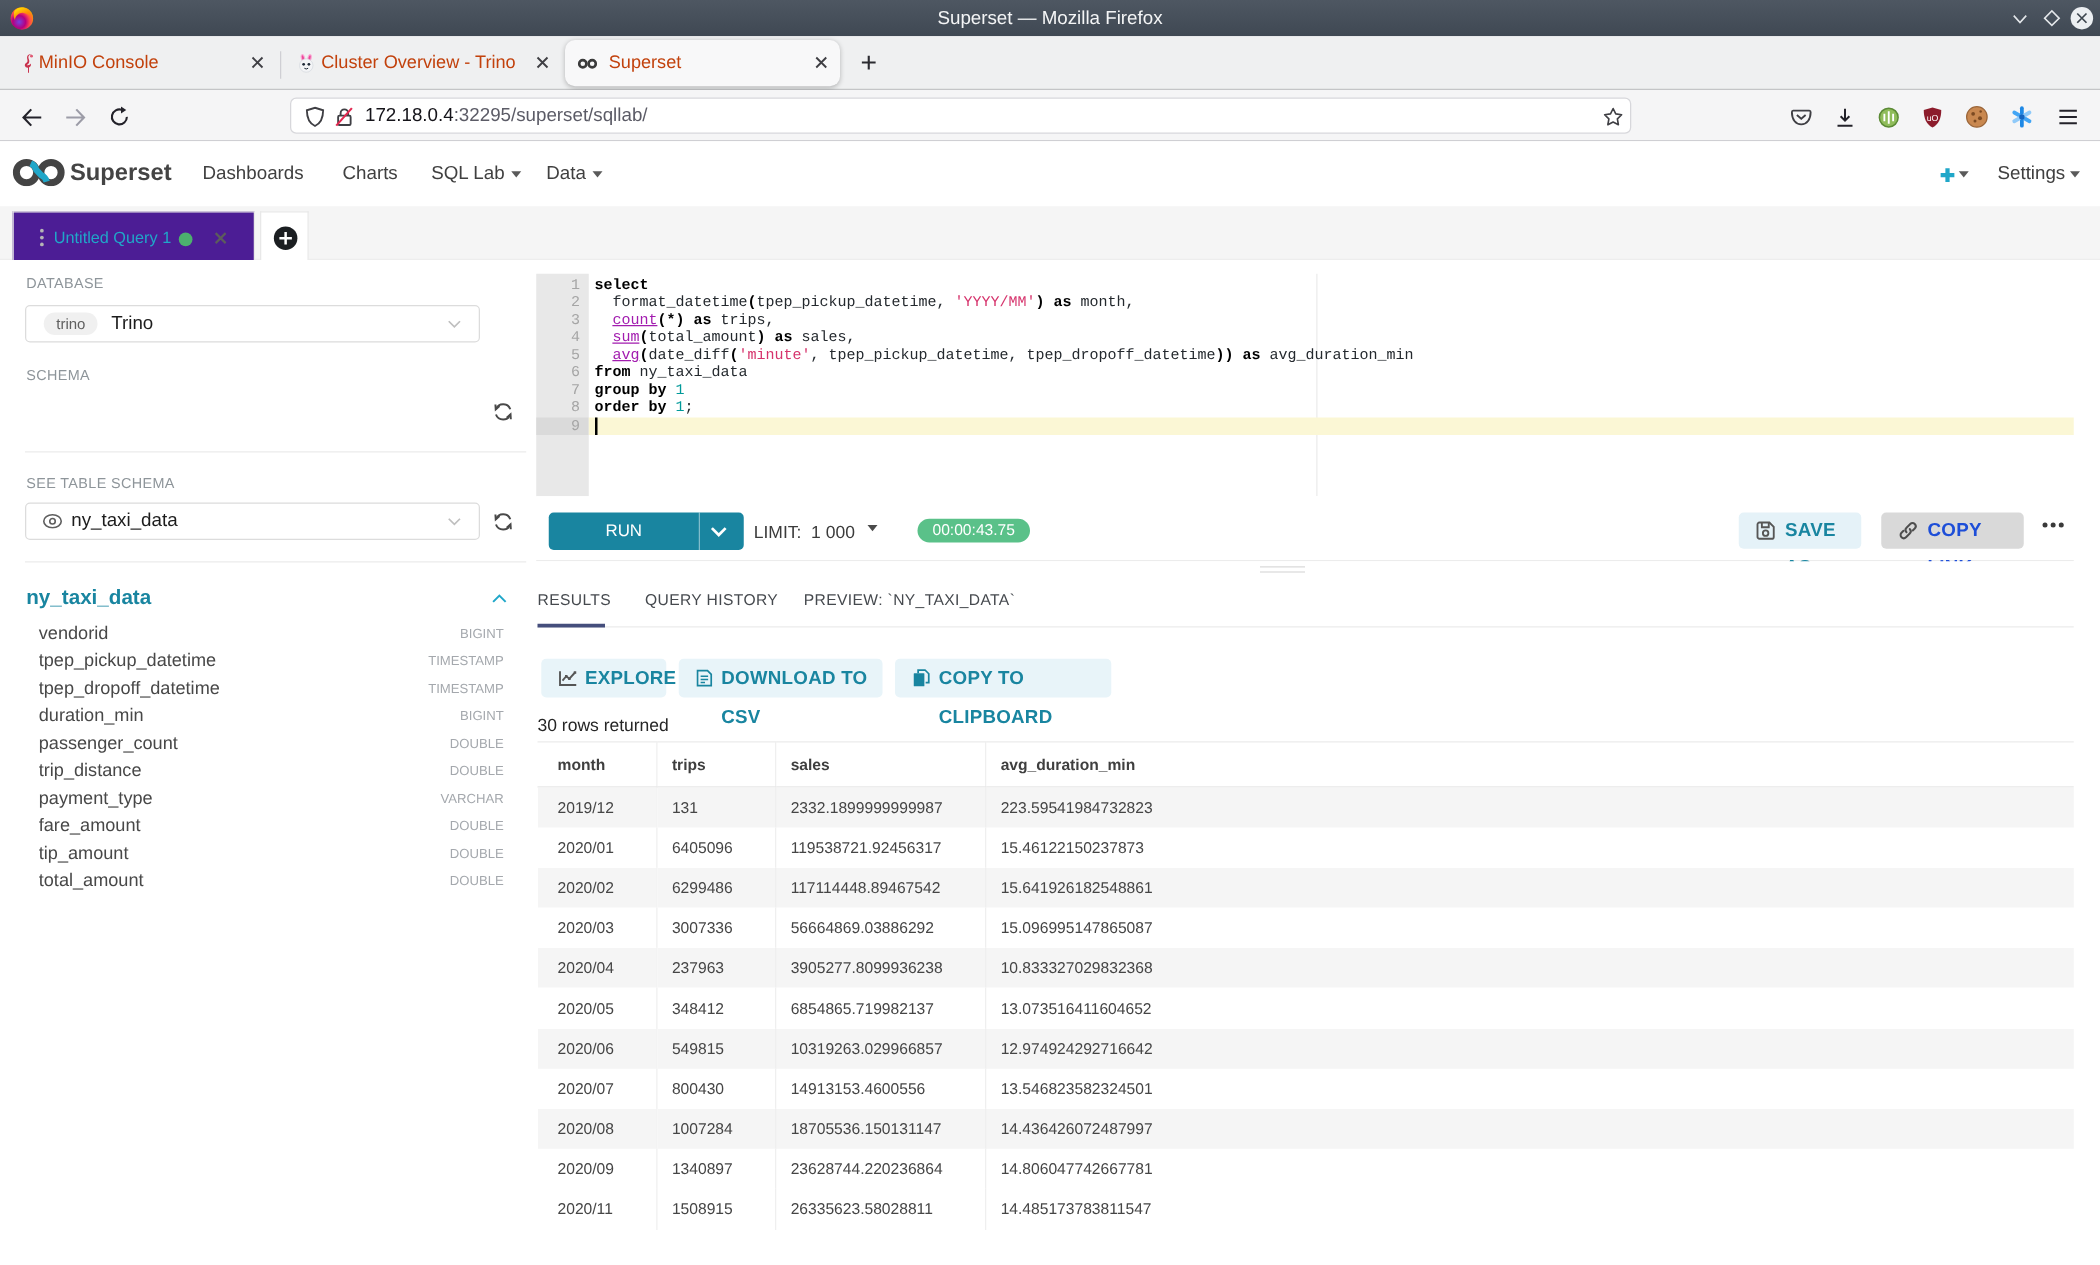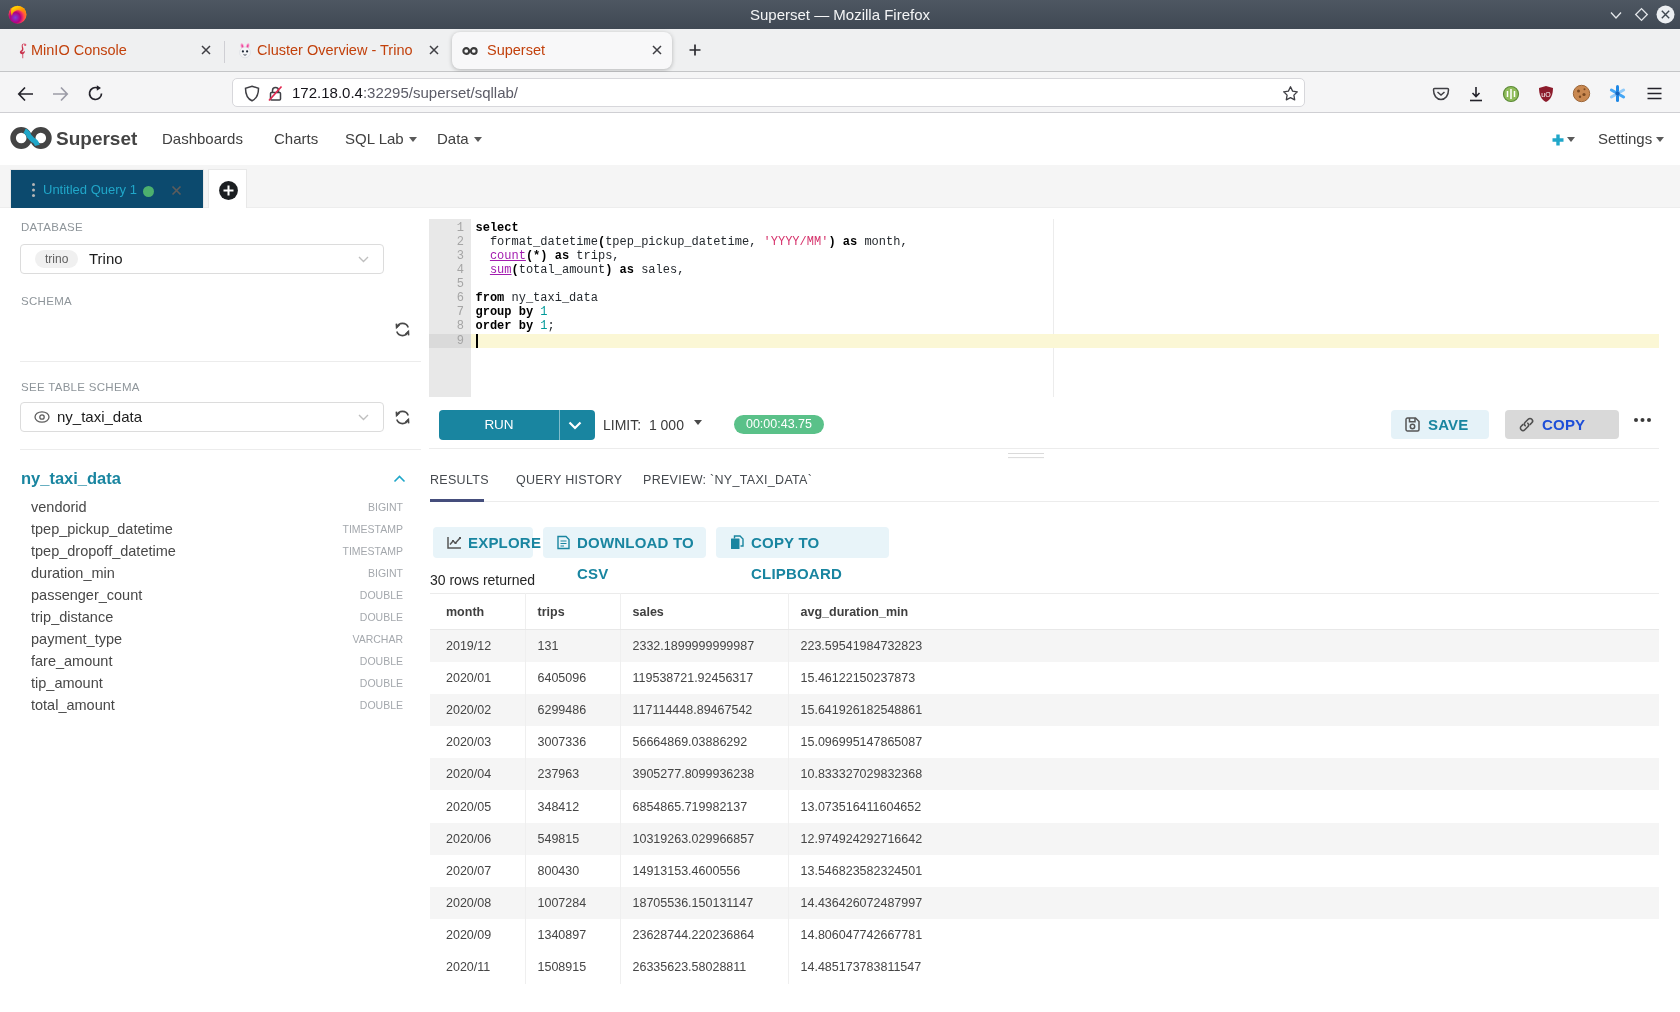--- a/index.html
+++ b/index.html
@@ -17,21 +17,21 @@
 #activetab { position:absolute; left:452px; top:3px; width:220px; height:37px; background:#f8f8f9; border-radius:8px; box-shadow:0 1px 4px rgba(0,0,0,0.25); }
 #navbar { left:0; top:72px; width:1680px; height:41px; background:#f5f5f6; border-bottom:1px solid #cfcfd3; }
 #urlbar { position:absolute; left:232px; top:6px; width:1073px; height:29px; background:#fff; border-radius:5px; border:1px solid #d7d7db; }
 #urltext { position:absolute; left:59px; top:0; height:27px; line-height:27px; font-size:15px; color:#15141a; white-space:nowrap; }
 #urltext .dim { color:#5b5b66; }
 #shead { left:0; top:113px; width:1680px; height:52px; background:#fff; }
 .navitem { position:absolute; top:0; height:52px; line-height:52px; font-size:15px; color:#404040; }
 #brand { position:absolute; left:56px; top:0; height:52px; line-height:52px; font-size:19px; font-weight:bold; color:#444; }
 .caret { position:absolute; width:0; height:0; border-left:4.5px solid transparent; border-right:4.5px solid transparent; border-top:5.5px solid #5a5a5a; }
 #qstrip { left:0; top:165px; width:1680px; height:43px; background:#f5f5f5; border-bottom:1px solid #ededed; }
-#qtab { position:absolute; left:10px; top:4px; width:194px; height:39px; background:#0c4a6e; border:1px solid #e8e8e8; border-bottom:none; }
+#qtab { position:absolute; left:10px; top:4px; width:194px; height:39px; background:#4c1d95; border:1px solid #e8e8e8; border-bottom:none; }
 #qtabplus { position:absolute; left:208px; top:4px; width:39px; height:39px; background:#fff; border:1px solid #e8e8e8; border-bottom:none; }
 .sblabel { position:absolute; font-size:11.5px; color:#8e959a; letter-spacing:0.3px; }
 .sbselect { position:absolute; left:20px; width:364px; height:30px; border:1px solid #dcdcdc; border-radius:4px; background:#fff; }
 .sbdivider { position:absolute; left:20px; width:401px; height:1px; background:#ececec; }
 .selecttxt { position:absolute; top:0; height:28px; line-height:28px; font-size:15px; color:#1c1c1c; }
 .colrow { position:absolute; left:31px; width:372px; height:22px; line-height:22px; font-size:14.5px; color:#484848; }
 .coltype { float:right; font-size:10.5px; color:#a4a8ad; line-height:23px; }
 #editor { left:429px; top:219px; width:1230px; height:178px; background:#fff; font-family:"Liberation Mono", monospace; font-size:12px; }
 #gutter { position:absolute; left:0; top:0; width:42px; height:178px; background:#e8e8e8; }
 .gnum { position:absolute; left:0; width:35px; height:14px; line-height:14px; text-align:right; color:#a5a5a5; font-size:12px; font-family:"Liberation Mono", monospace; }
@@ -311,20 +311,21 @@
     <div class="gnum" style="top:44px;">4</div>
     <div class="gnum" style="top:58px;">5</div>
     <div class="gnum" style="top:72px;">6</div>
     <div class="gnum" style="top:86px;">7</div>
     <div class="gnum" style="top:100px;">8</div>
     <div class="gnum" style="top:115px;">9</div>
     <div class="cline" style="top:2px;"><b>select</b></div>
     <div class="cline" style="top:16px;">  format_datetime<b>(</b>tpep_pickup_datetime, <span class="str">'YYYY/MM'</span><b>)</b> <b>as</b> month,</div>
     <div class="cline" style="top:30px;">  <span class="fn">count</span><b>(*)</b> <b>as</b> trips,</div>
     <div class="cline" style="top:44px;">  <span class="fn">sum</span><b>(</b>total_amount<b>)</b> <b>as</b> sales,</div>
+    <div class="cline" style="top:58px;">  <span class="fn">avg</span><b>(</b>date_diff<b>(</b><span class="str">'minute'</span>, tpep_pickup_datetime, tpep_dropoff_datetime<b>))</b> <b>as</b> avg_duration_min</div>
     <div class="cline" style="top:72px;"><b>from</b> ny_taxi_data</div>
     <div class="cline" style="top:86px;"><b>group</b> <b>by</b> <span class="num">1</span></div>
     <div class="cline" style="top:100px;"><b>order</b> <b>by</b> <span class="num">1</span>;</div>
     <div id="cursor"></div>
   </div>
 
   <div class="abs" id="toolbar">
     <div id="runbtn">
       <div style="position:absolute;left:0;top:0;width:120px;height:30px;line-height:30px;text-align:center;font-size:13.5px;">RUN</div>
       <div style="position:absolute;left:120px;top:0;width:1px;height:30px;background:rgba(255,255,255,0.45);"></div>

